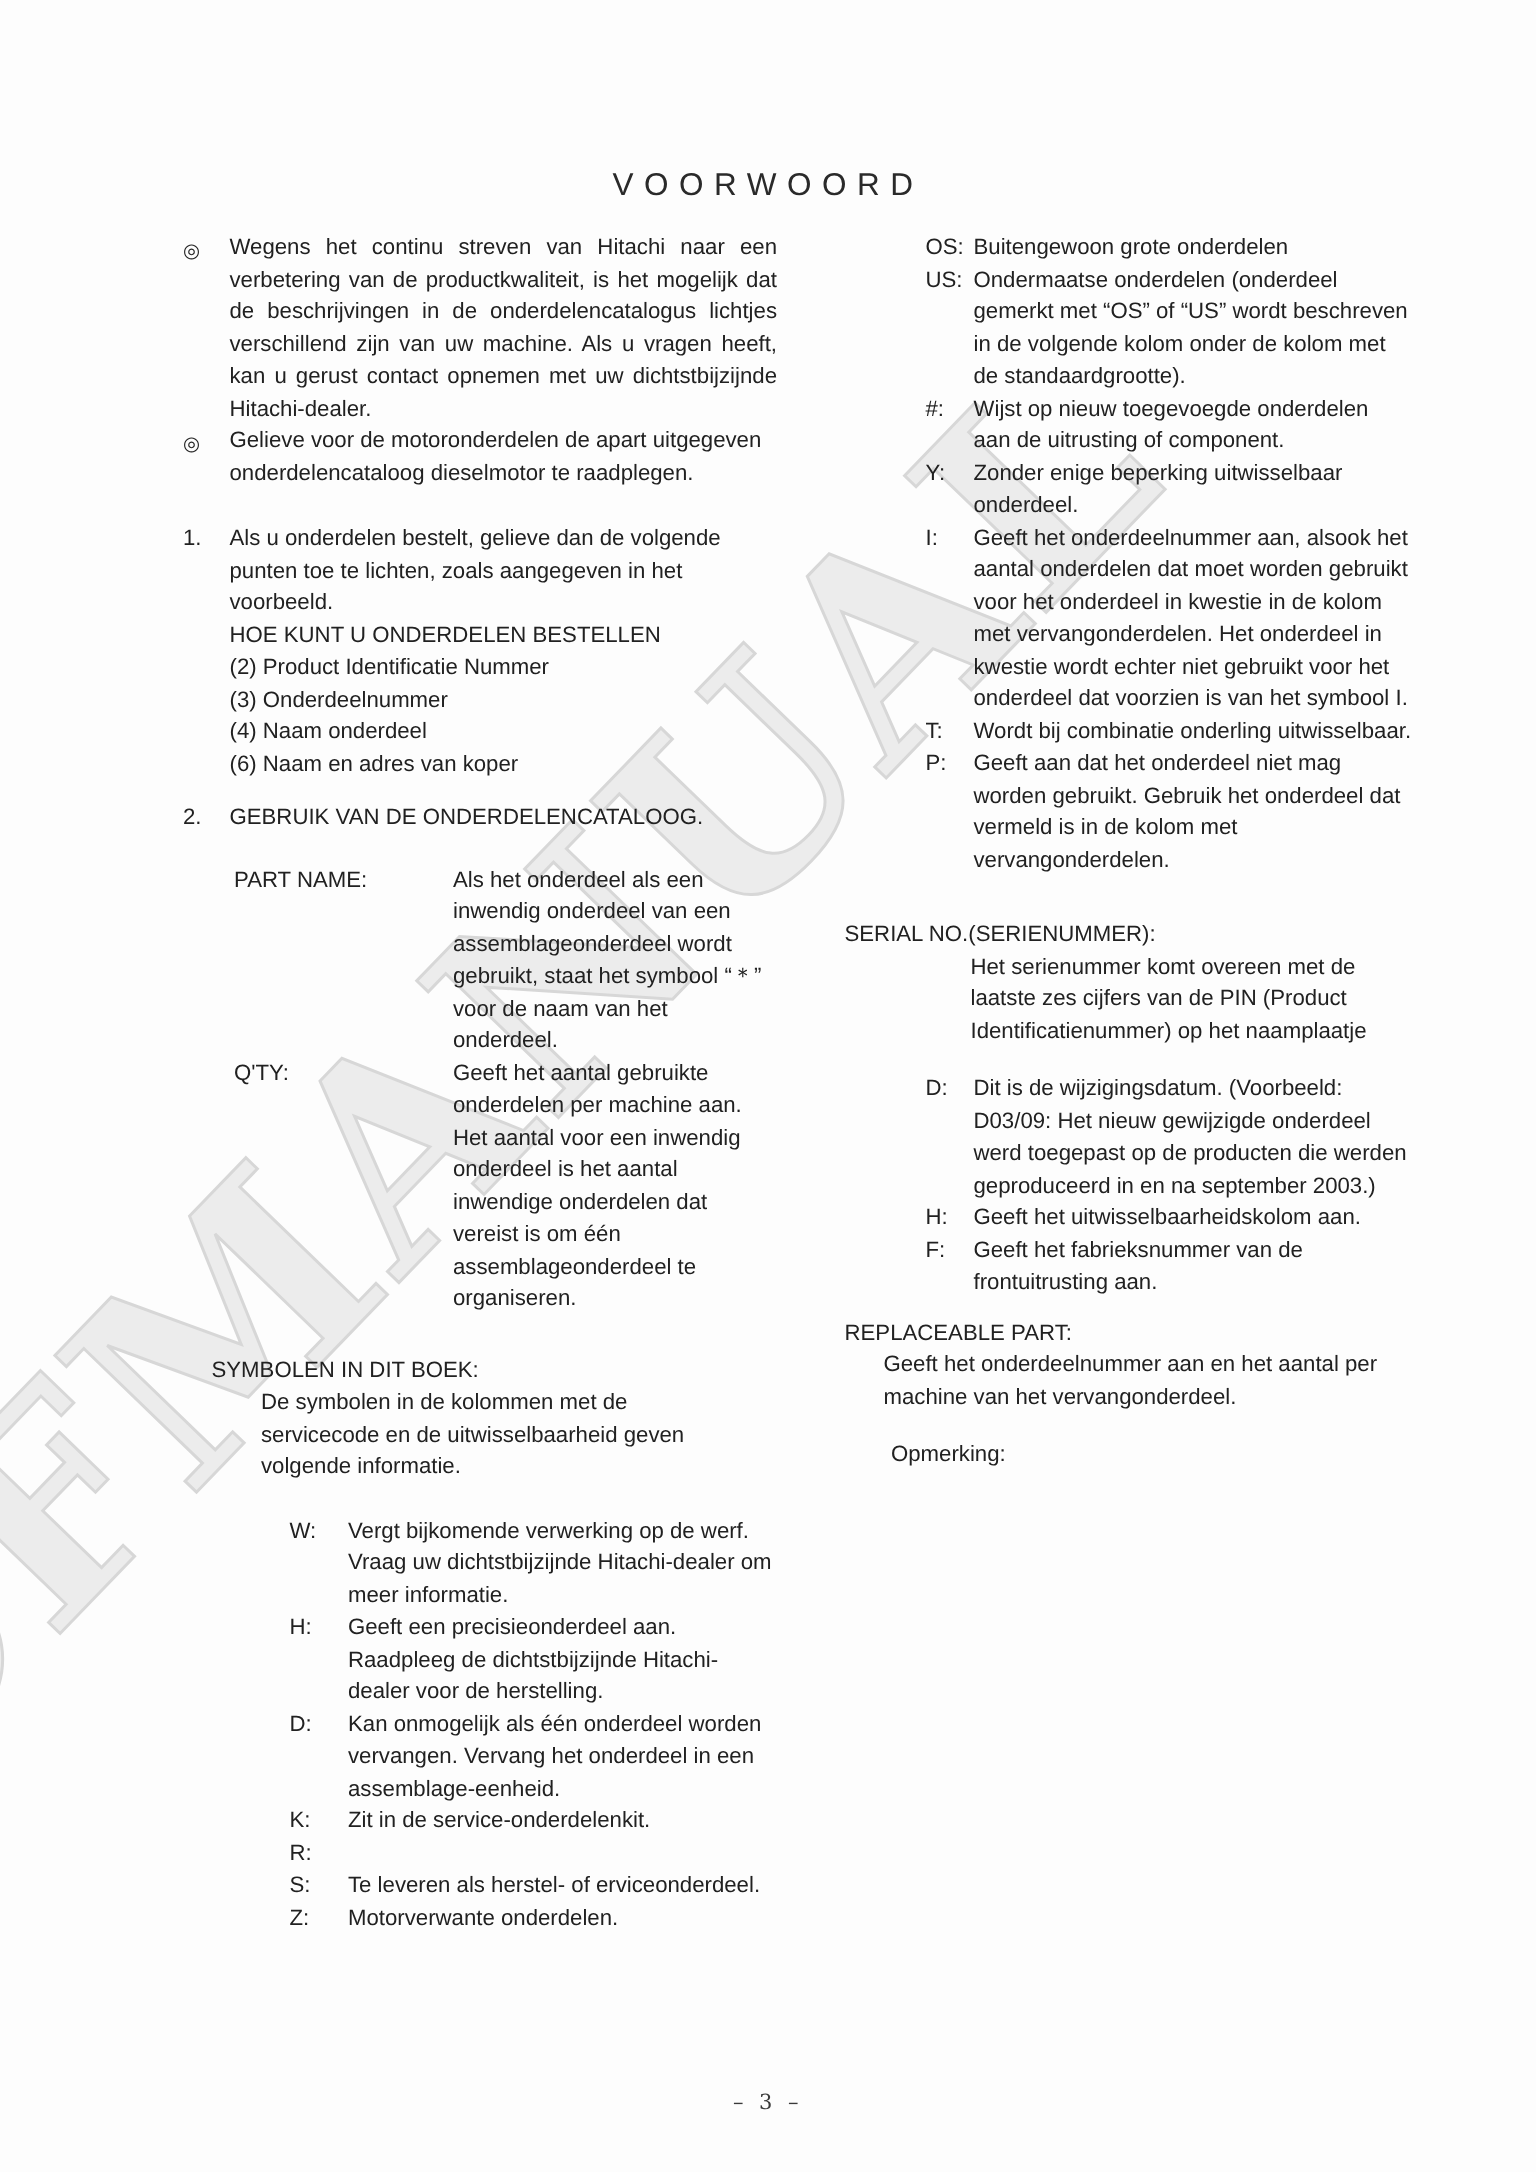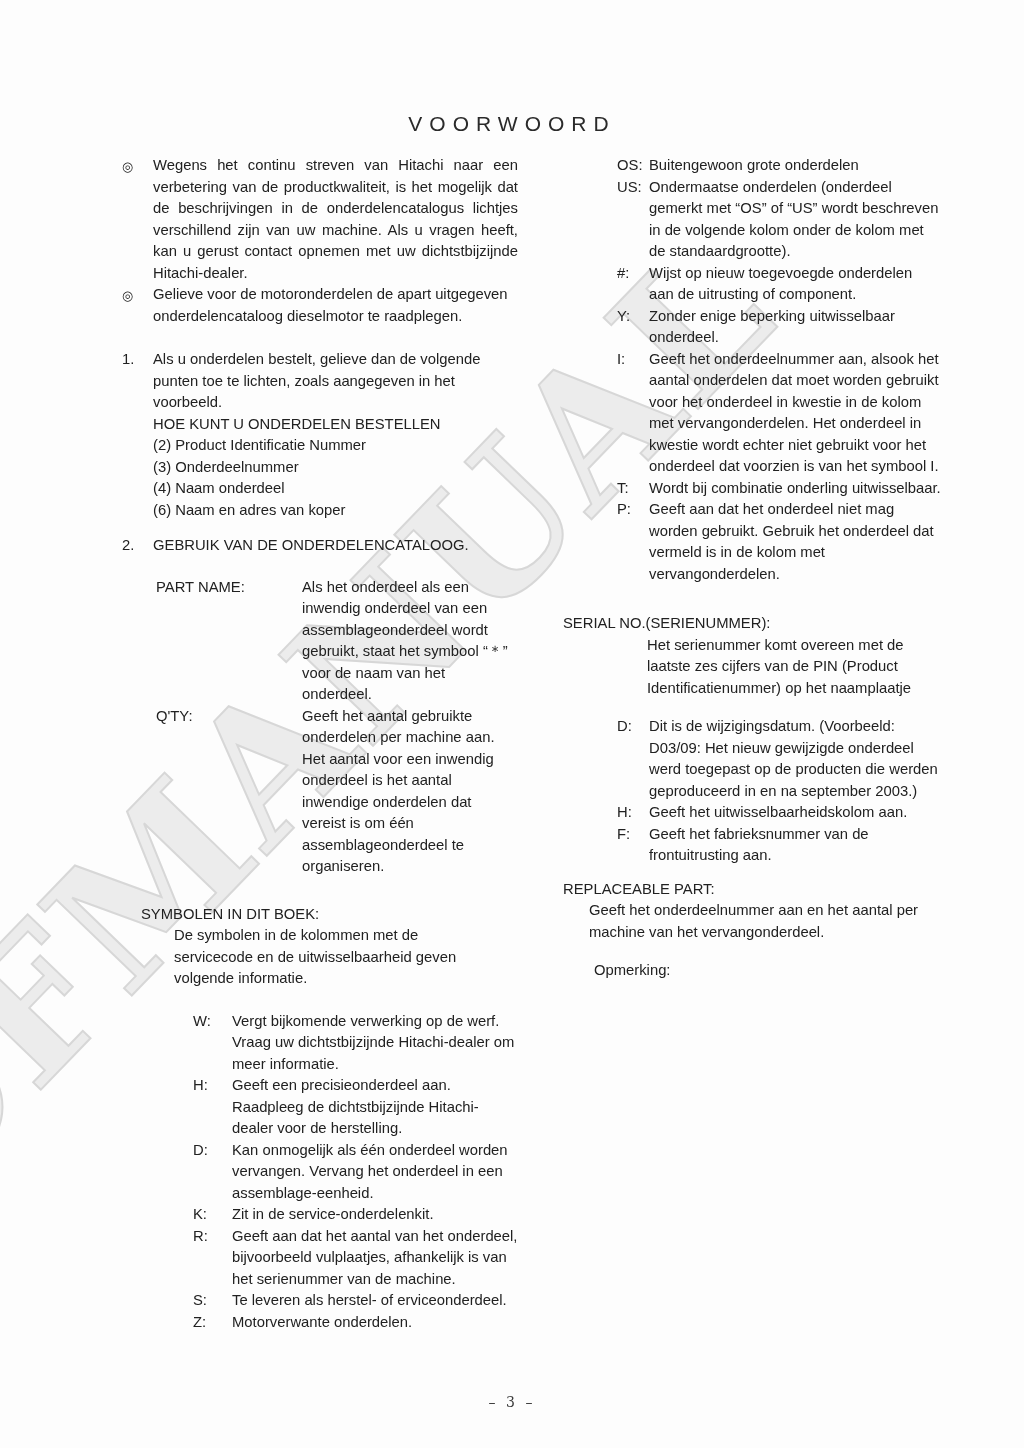--- a/index.html
+++ b/index.html
@@ -130,21 +130,20 @@
         <div class="sym-entry">
           <span class="scode">D:</span>
           <div class="stext">Kan onmogelijk als één onderdeel worden vervangen. Vervang het onderdeel in een assemblage-eenheid.</div>
         </div>
         <div class="sym-entry">
           <span class="scode">K:</span>
           <div class="stext">Zit in de service-onderdelenkit.</div>
         </div>
         <div class="sym-entry">
           <span class="scode">R:</span>
-          <div class="stext">Geeft aan dat het aantal van het onderdeel, bijvoorbeeld vulplaatjes, afhankelijk is van het serienummer van de machine.</div>
         </div>
         <div class="sym-entry">
           <span class="scode">S:</span>
           <div class="stext">Te leveren als herstel- of erviceonderdeel.</div>
         </div>
         <div class="sym-entry">
           <span class="scode">Z:</span>
           <div class="stext">Motorverwante onderdelen.</div>
         </div>
       </div>

